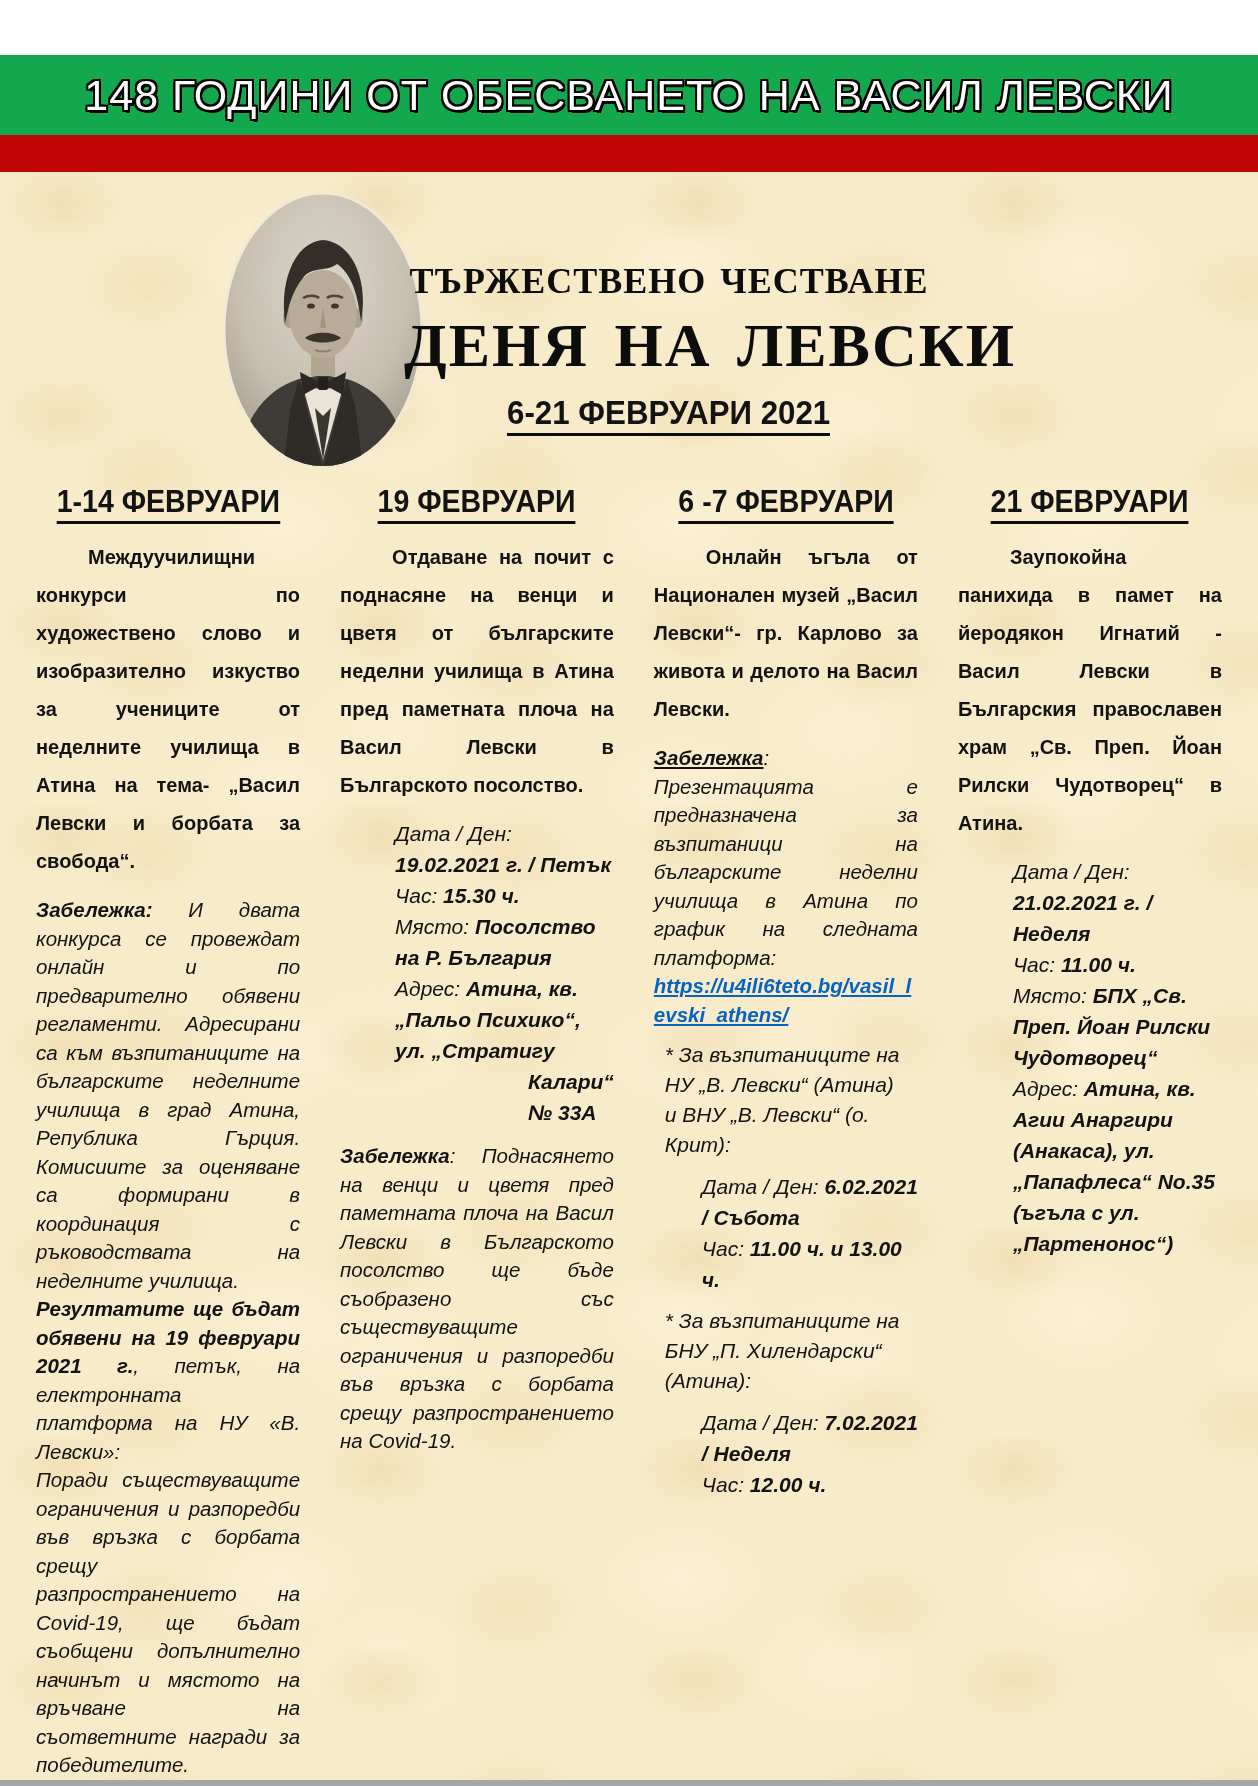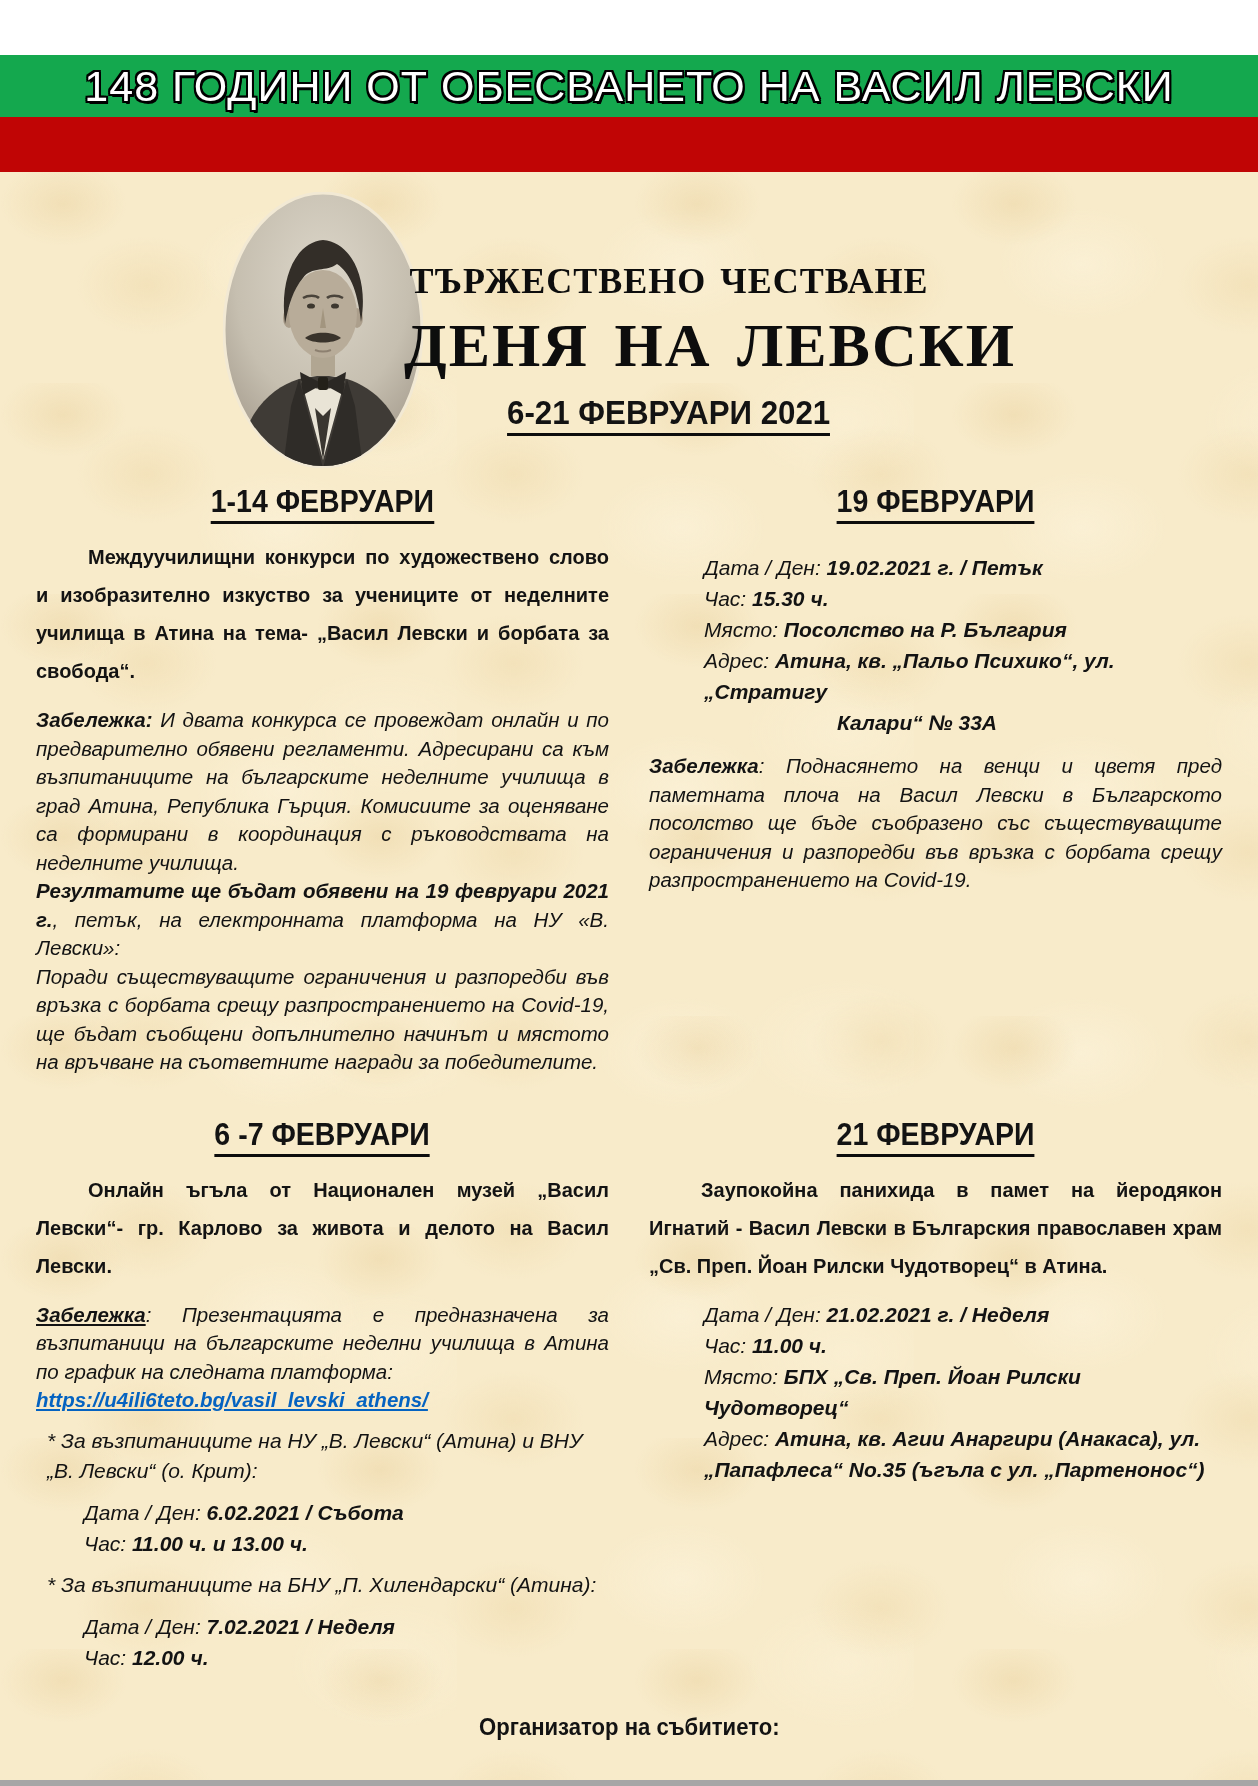--- a/index.html
+++ b/index.html
@@ -5,21 +5,21 @@
   html,body{margin:0;padding:0;}
   body{
     width:1258px;height:1786px;position:relative;overflow:hidden;
     background:#ffffff;
     font-family:"Liberation Sans","DejaVu Sans",sans-serif;
     color:#131313;
   }
   
   .top-white{height:55px;background:#ffffff;}
   .banner{
-    height:62px;background:var(--banner-green,#14a84e);
+    height:80px;background:var(--banner-green,#14a84e);
     display:flex;align-items:center;justify-content:center;
   }
   .banner-text{
     font-size:43px;font-weight:500;color:#ffffff;letter-spacing:1px;white-space:nowrap;
     text-shadow:
       -2px -2px 0 #000, 2px -2px 0 #000, -2px 2px 0 #000, 2px 2px 0 #000,
       0 -2px 0 #000, 0 2px 0 #000, -2px 0 0 #000, 2px 0 0 #000, 2px 3px 0 #000;
   }
   .red-band{height:55px;background:var(--band-red,#c00505);}
   
@@ -55,21 +55,21 @@
   .date-range{
     margin-top:12px;
   }
   .date-range .cond{
     font-weight:700;font-size:34px;letter-spacing:0;
     border-bottom:3px solid #0d0d0d;padding-bottom:1px;
   }
   .cond{display:inline-block;transform:scaleX(.92);transform-origin:center;}
   
   .grid{
-    display:grid;grid-template-columns:1fr 1fr;
+    display:grid;grid-template-columns:1fr 1fr 1fr 1fr;
     column-gap:48px;row-gap:40px;
     padding:0 36px;margin-top:2px;gap:40px;
   }
   .sec-heading{text-align:center;margin:0 0 14px 0;}
   .sec-heading .cond{
     font-weight:700;font-size:31px;
     border-bottom:3px solid #0d0d0d;padding-bottom:1px;
   }
   .lead{
     margin:8px 0 0 0;
@@ -162,20 +162,21 @@
     <section>
       <h2 class="sec-heading"><span class="cond">1-14 ФЕВРУАРИ</span></h2>
       <p class="lead">Междуучилищни конкурси по художествено слово и изобразително изкуство за учениците от неделните училища в Атина на тема- „Васил Левски и борбата за свобода“.</p>
       <p class="note first"><span class="b">Забележка:</span><span> И двата конкурса се провеждат онлайн и по предварително обявени регламенти. Адресирани са към възпитаниците на българските неделните училища в град Атина, Република Гърция. Комисиите за оценяване са формирани в координация с ръководствата на неделните училища.</span></p>
       <p class="note"><span class="b">Резултатите ще бъдат обявени на 19 февруари 2021 г.</span><span>, петък, на електронната платформа на НУ «В. Левски»:</span></p>
       <p class="note">Поради съществуващите ограничения и разпоредби във връзка с борбата срещу разпространението на Covid-19, ще бъдат съобщени допълнително начинът и мястото на връчване на съответните награди за победителите.</p>
     </section>
 
     <section>
       <h2 class="sec-heading"><span class="cond">19 ФЕВРУАРИ</span></h2>
+      <p class="lead">Отдаване на почит с поднасяне на венци и цветя от българските неделни училища в Атина пред паметната плоча на Васил Левски в Българското посолство.</p>
       <div class="gap14"></div>
       <p class="detail"><span class="lbl">Дата / Ден: </span><span class="val">19.02.2021 г. / Петък</span></p>
       <p class="detail"><span class="lbl">Час: </span><span class="val">15.30 ч.</span></p>
       <p class="detail"><span class="lbl">Място: </span><span class="val">Посолство на Р. България</span></p>
       <p class="detail"><span class="lbl">Адрес: </span><span class="val">Атина, кв. „Пальо Психико“, ул. „Стратигу</span></p>
       <p class="detail cont-deep"><span class="val">Калари“ № 33А</span></p>
       <div class="gap14"></div>
       <p class="note"><span class="b">Забележка</span><span>: Поднасянето на венци и цветя пред паметната плоча на Васил Левски в Българското посолство ще бъде съобразено със съществуващите ограничения и разпоредби във връзка с борбата срещу разпространението на Covid-19.</span></p>
     </section>
 

